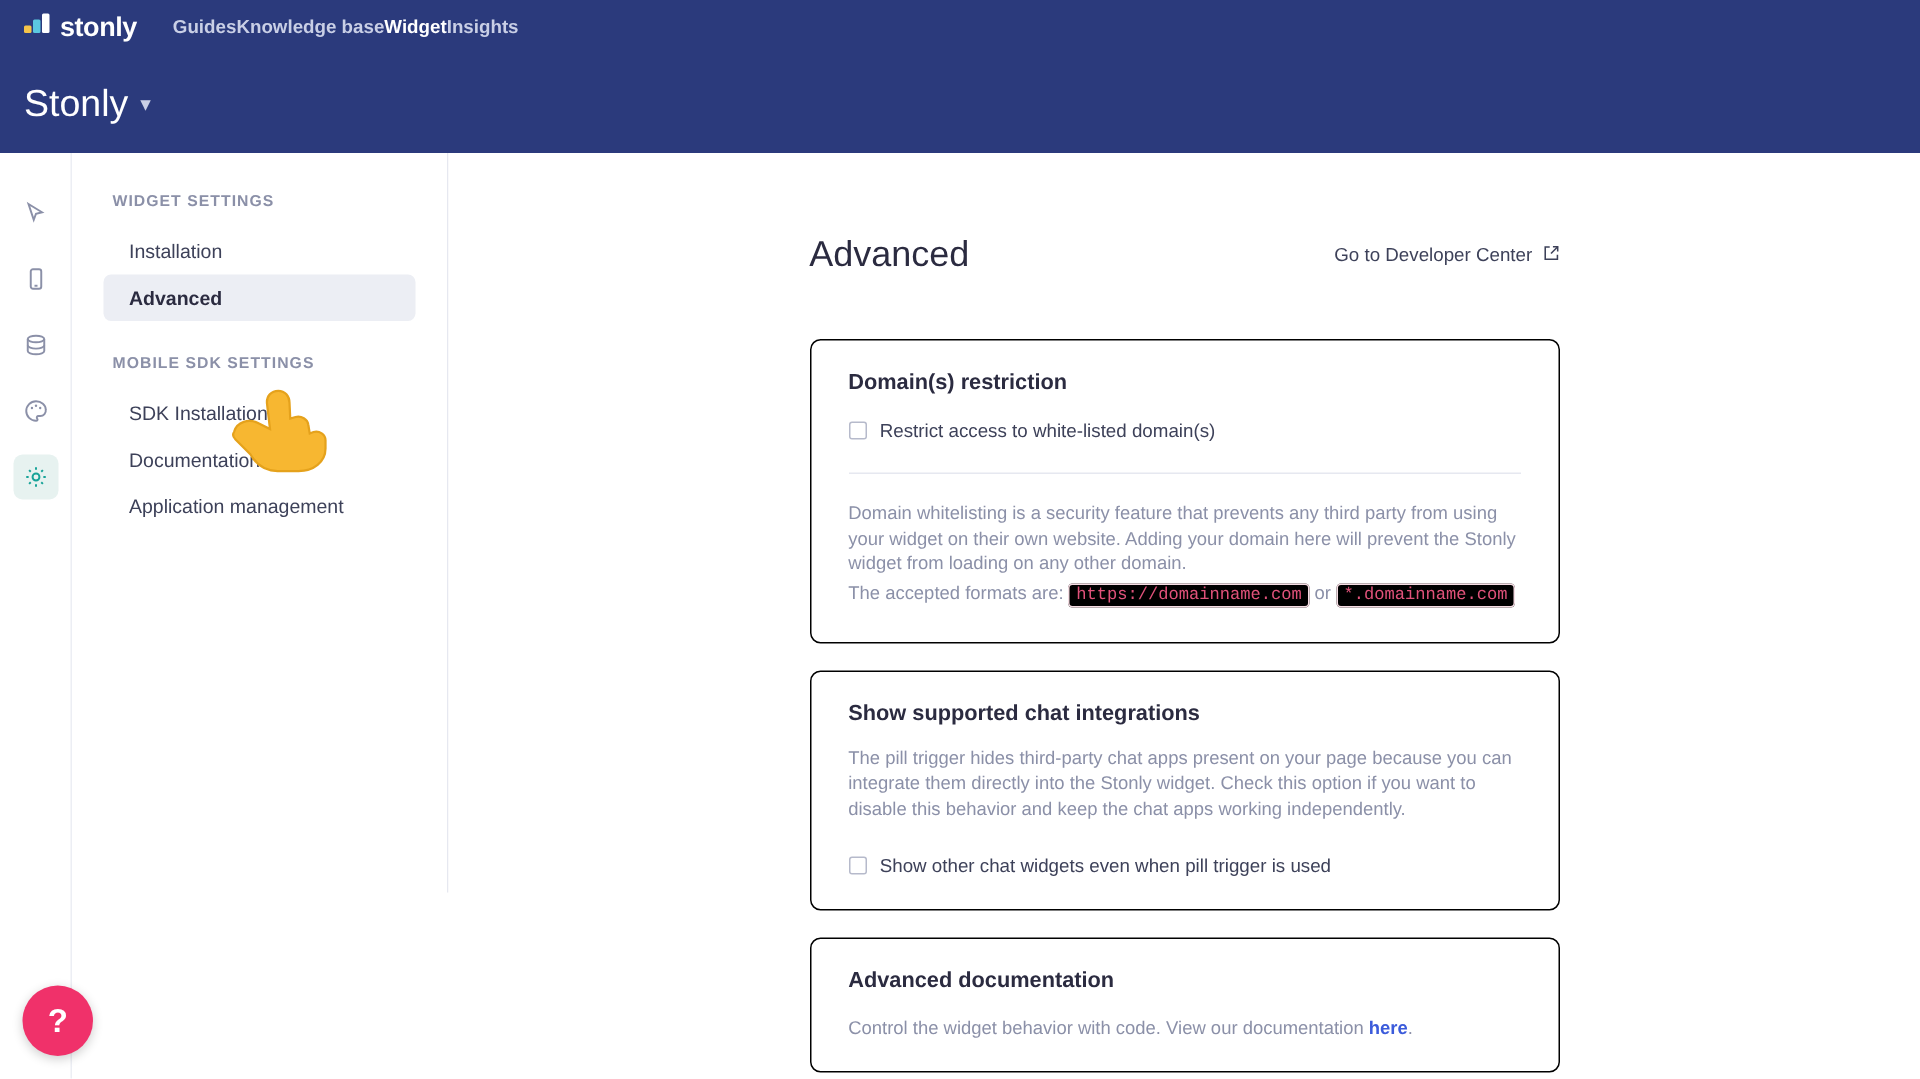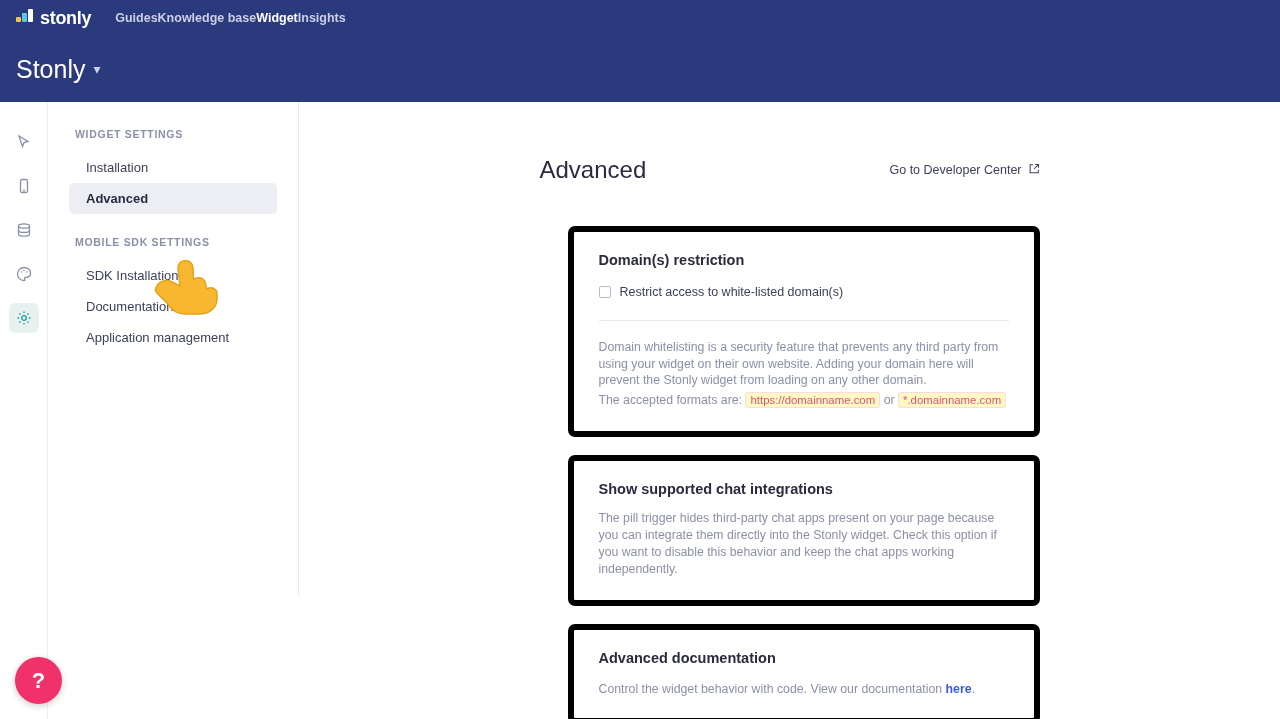--- a/index.html
+++ b/index.html
@@ -107,38 +107,38 @@
   .page-head {
     display: flex; align-items: center; justify-content: space-between;
     margin-bottom: 26px;
   }
   .page-title { font-size: 24px; color: #2b2b40; font-weight: normal; }
   .dev-link {
     font-size: 12.5px; color: #3d4159; text-decoration: none;
     display: flex; align-items: center; gap: 6px;
   }
   .card {
-    border: 6px solid #000000; border-radius: 7px;
-    background: #fff; margin-bottom: 18px; padding: 20px 25px 22px 25px; margin-left: 28px;
+    border: 1px solid #000000; border-radius: 7px;
+    background: #fff; margin-bottom: 18px; padding: 20px 25px 22px 25px;
   }
   .card-title { font-size: 14.5px; font-weight: bold; color: #2b2b40; margin-bottom: 17px; }
   .check-row { display: flex; align-items: flex-start; gap: 9px; }
   .checkbox {
     width: 12px; height: 12px; border: 1px solid #b6bacb; border-radius: 2px;
     background: #fff; margin-top: 1px; flex: none;
   }
   .check-label { font-size: 12.5px; color: #3d4159; line-height: 1.15; }
   .divider { height: 1px; background: #e6e8f0; margin: 20px 0 18px 0; }
   .body-text {
     font-size: 12.3px; color: #8b90a8; line-height: 1.38;
   }
   code.snippet {
-    font-family: Liberation Sans, sans-serif;
+    font-family: Liberation Mono, monospace;
     font-size: 11.4px; color: #e0527a;
-    background: #fef9c3; border: 1px solid #f6dde4; border-radius: 3px;
+    background: #000000; border: 1px solid #f6dde4; border-radius: 3px;
     padding: 1px 4px;
   }
   .link-inline { color: #3b5bdb; text-decoration: none; font-weight: bold; }
 
   
   .hand {
     position: absolute; left: 150px; top: 255px;
     width: 76px; height: 62px; pointer-events: none;
   }
 
@@ -271,20 +271,24 @@
         <span>The accepted formats are:</span>
         <code class="snippet">https://domainname.com</code>
         <span>or</span>
         <code class="snippet">*.domainname.com</code>
       </div>
     </div>
 
     <div class="card">
       <div class="card-title">Show supported chat integrations</div>
       <div class="body-text" style="margin-top:-4px;">The pill trigger hides third-party chat apps present on your page because you can integrate them directly into the Stonly widget. Check this option if you want to disable this behavior and keep the chat apps working independently.</div>
+      <label class="check-row" style="margin-top:22px;">
+        <span class="checkbox"></span>
+        <span class="check-label">Show other chat widgets even when pill trigger is used</span>
+      </label>
     </div>
 
     <div class="card" style="padding-bottom:20px;">
       <div class="card-title">Advanced documentation</div>
       <div class="body-text" style="margin-top:-2px;">
         <span>Control the widget behavior with code. View our documentation</span>
         <a class="link-inline" href="#">here</a><span>.</span>
       </div>
     </div>
   </div>

